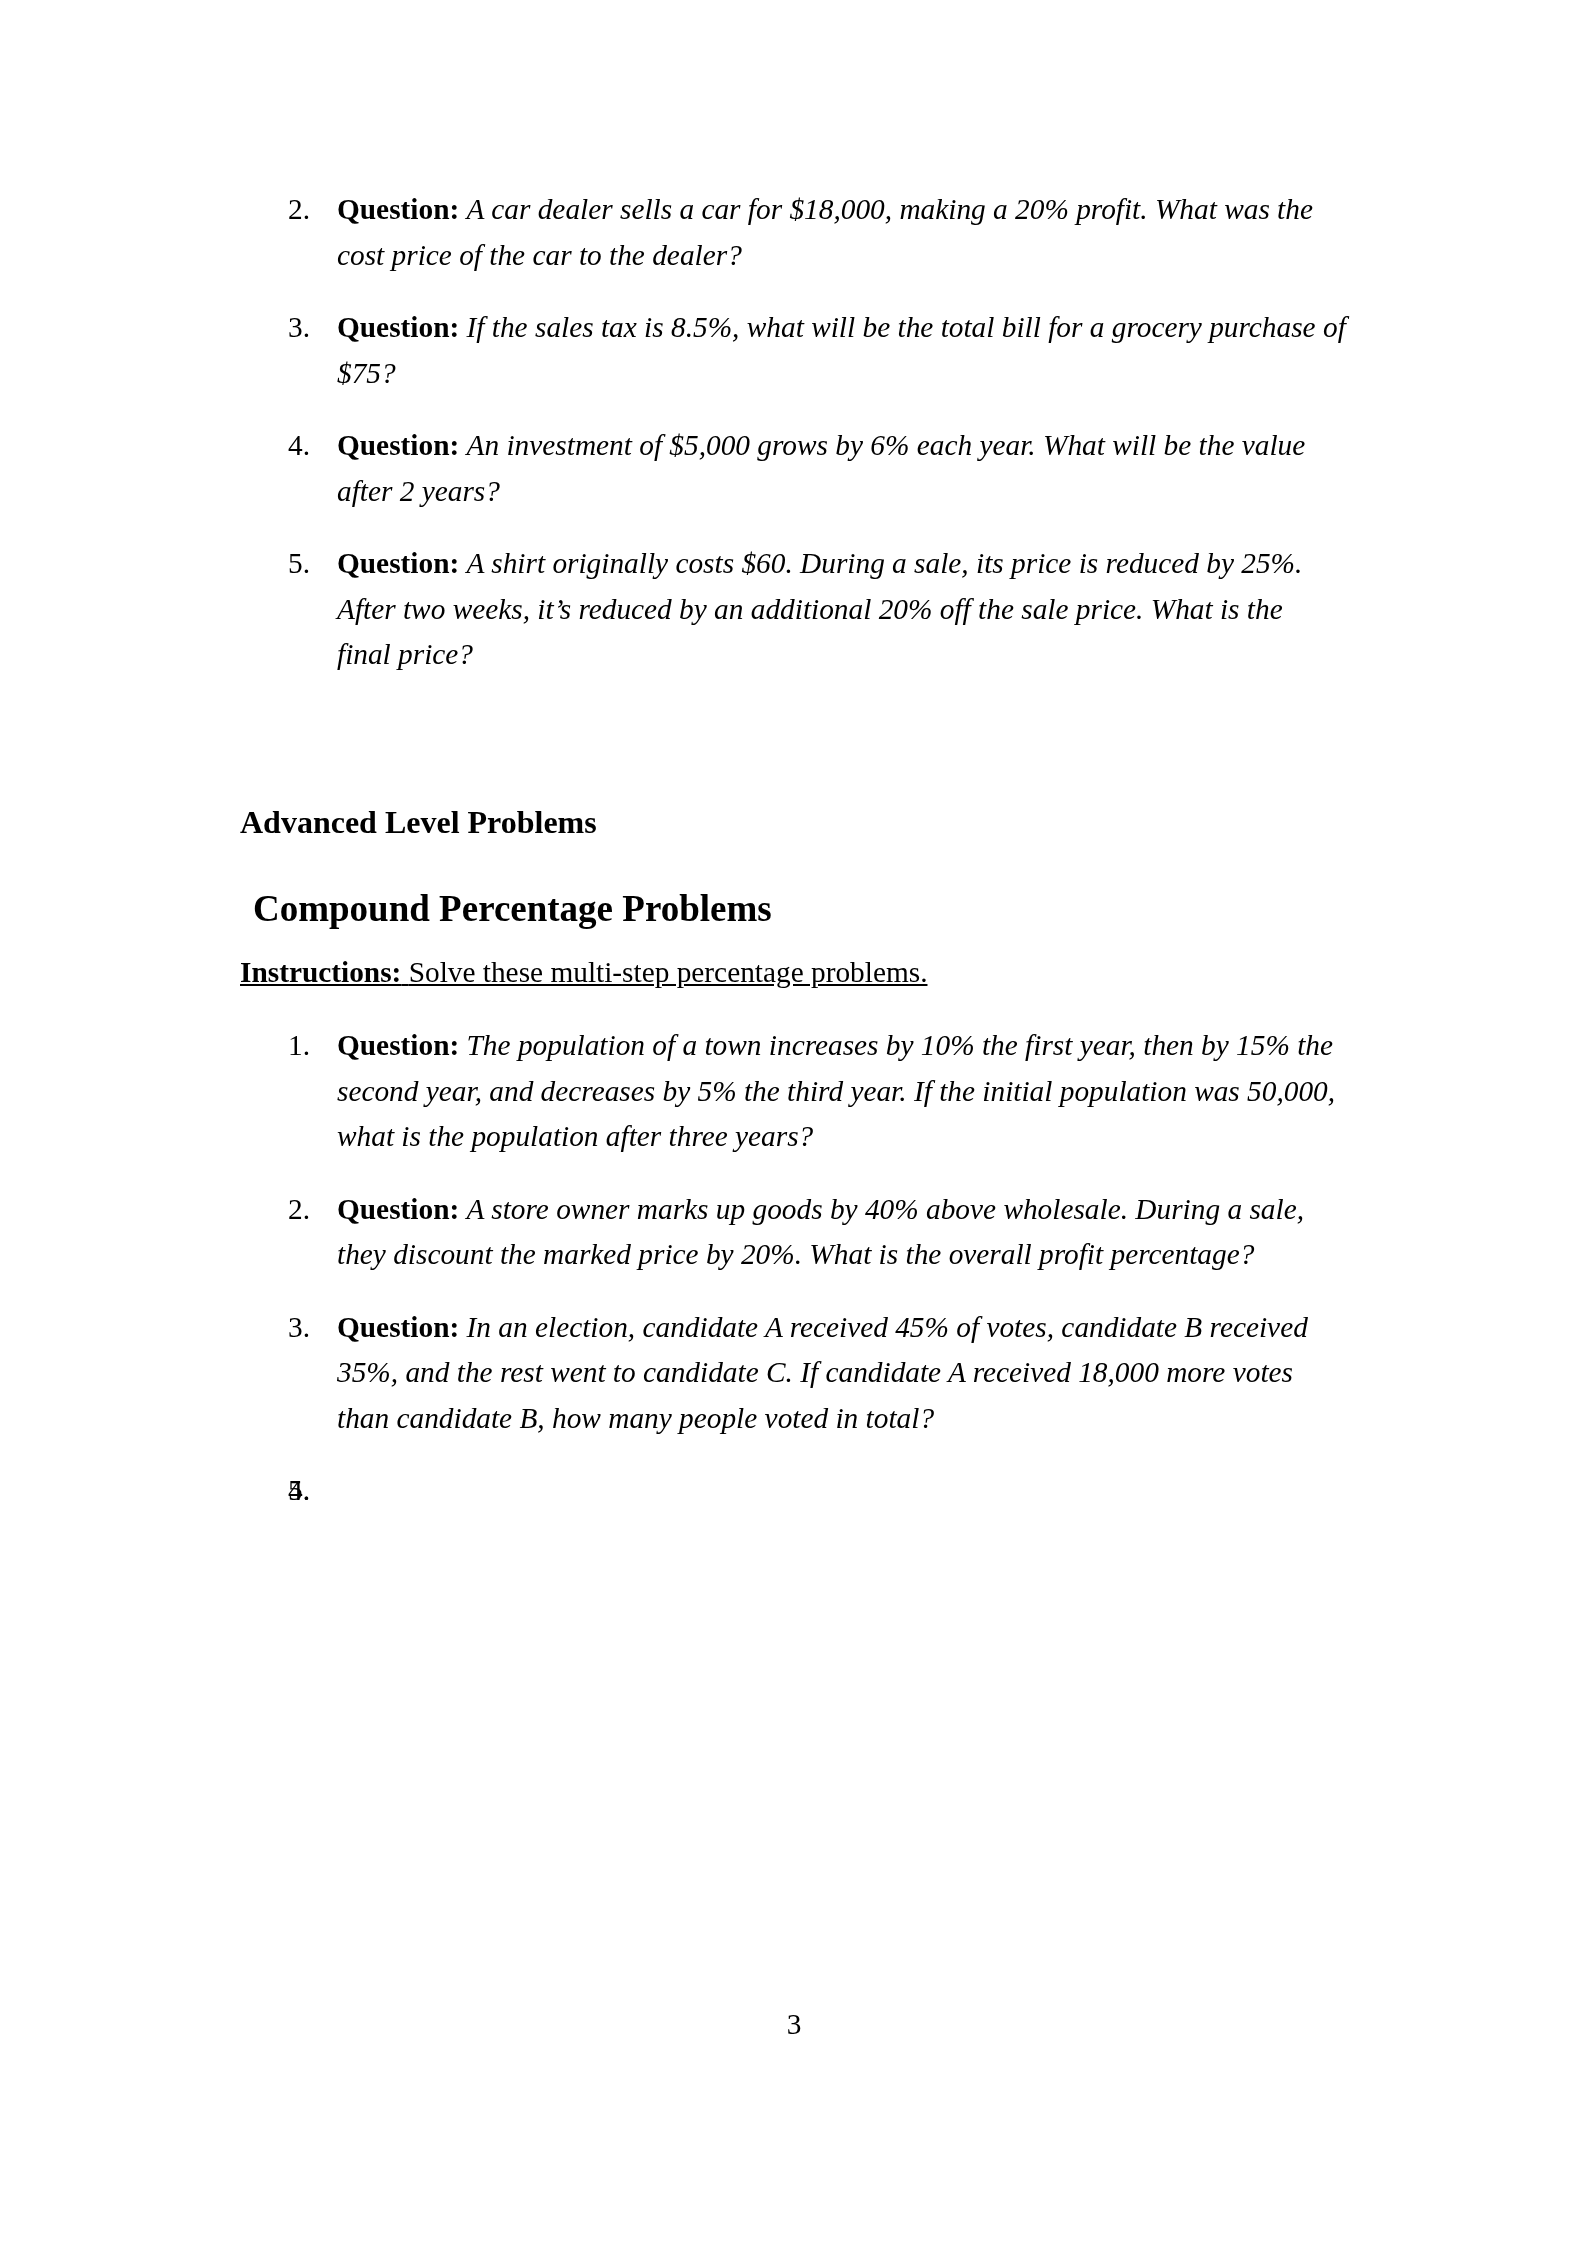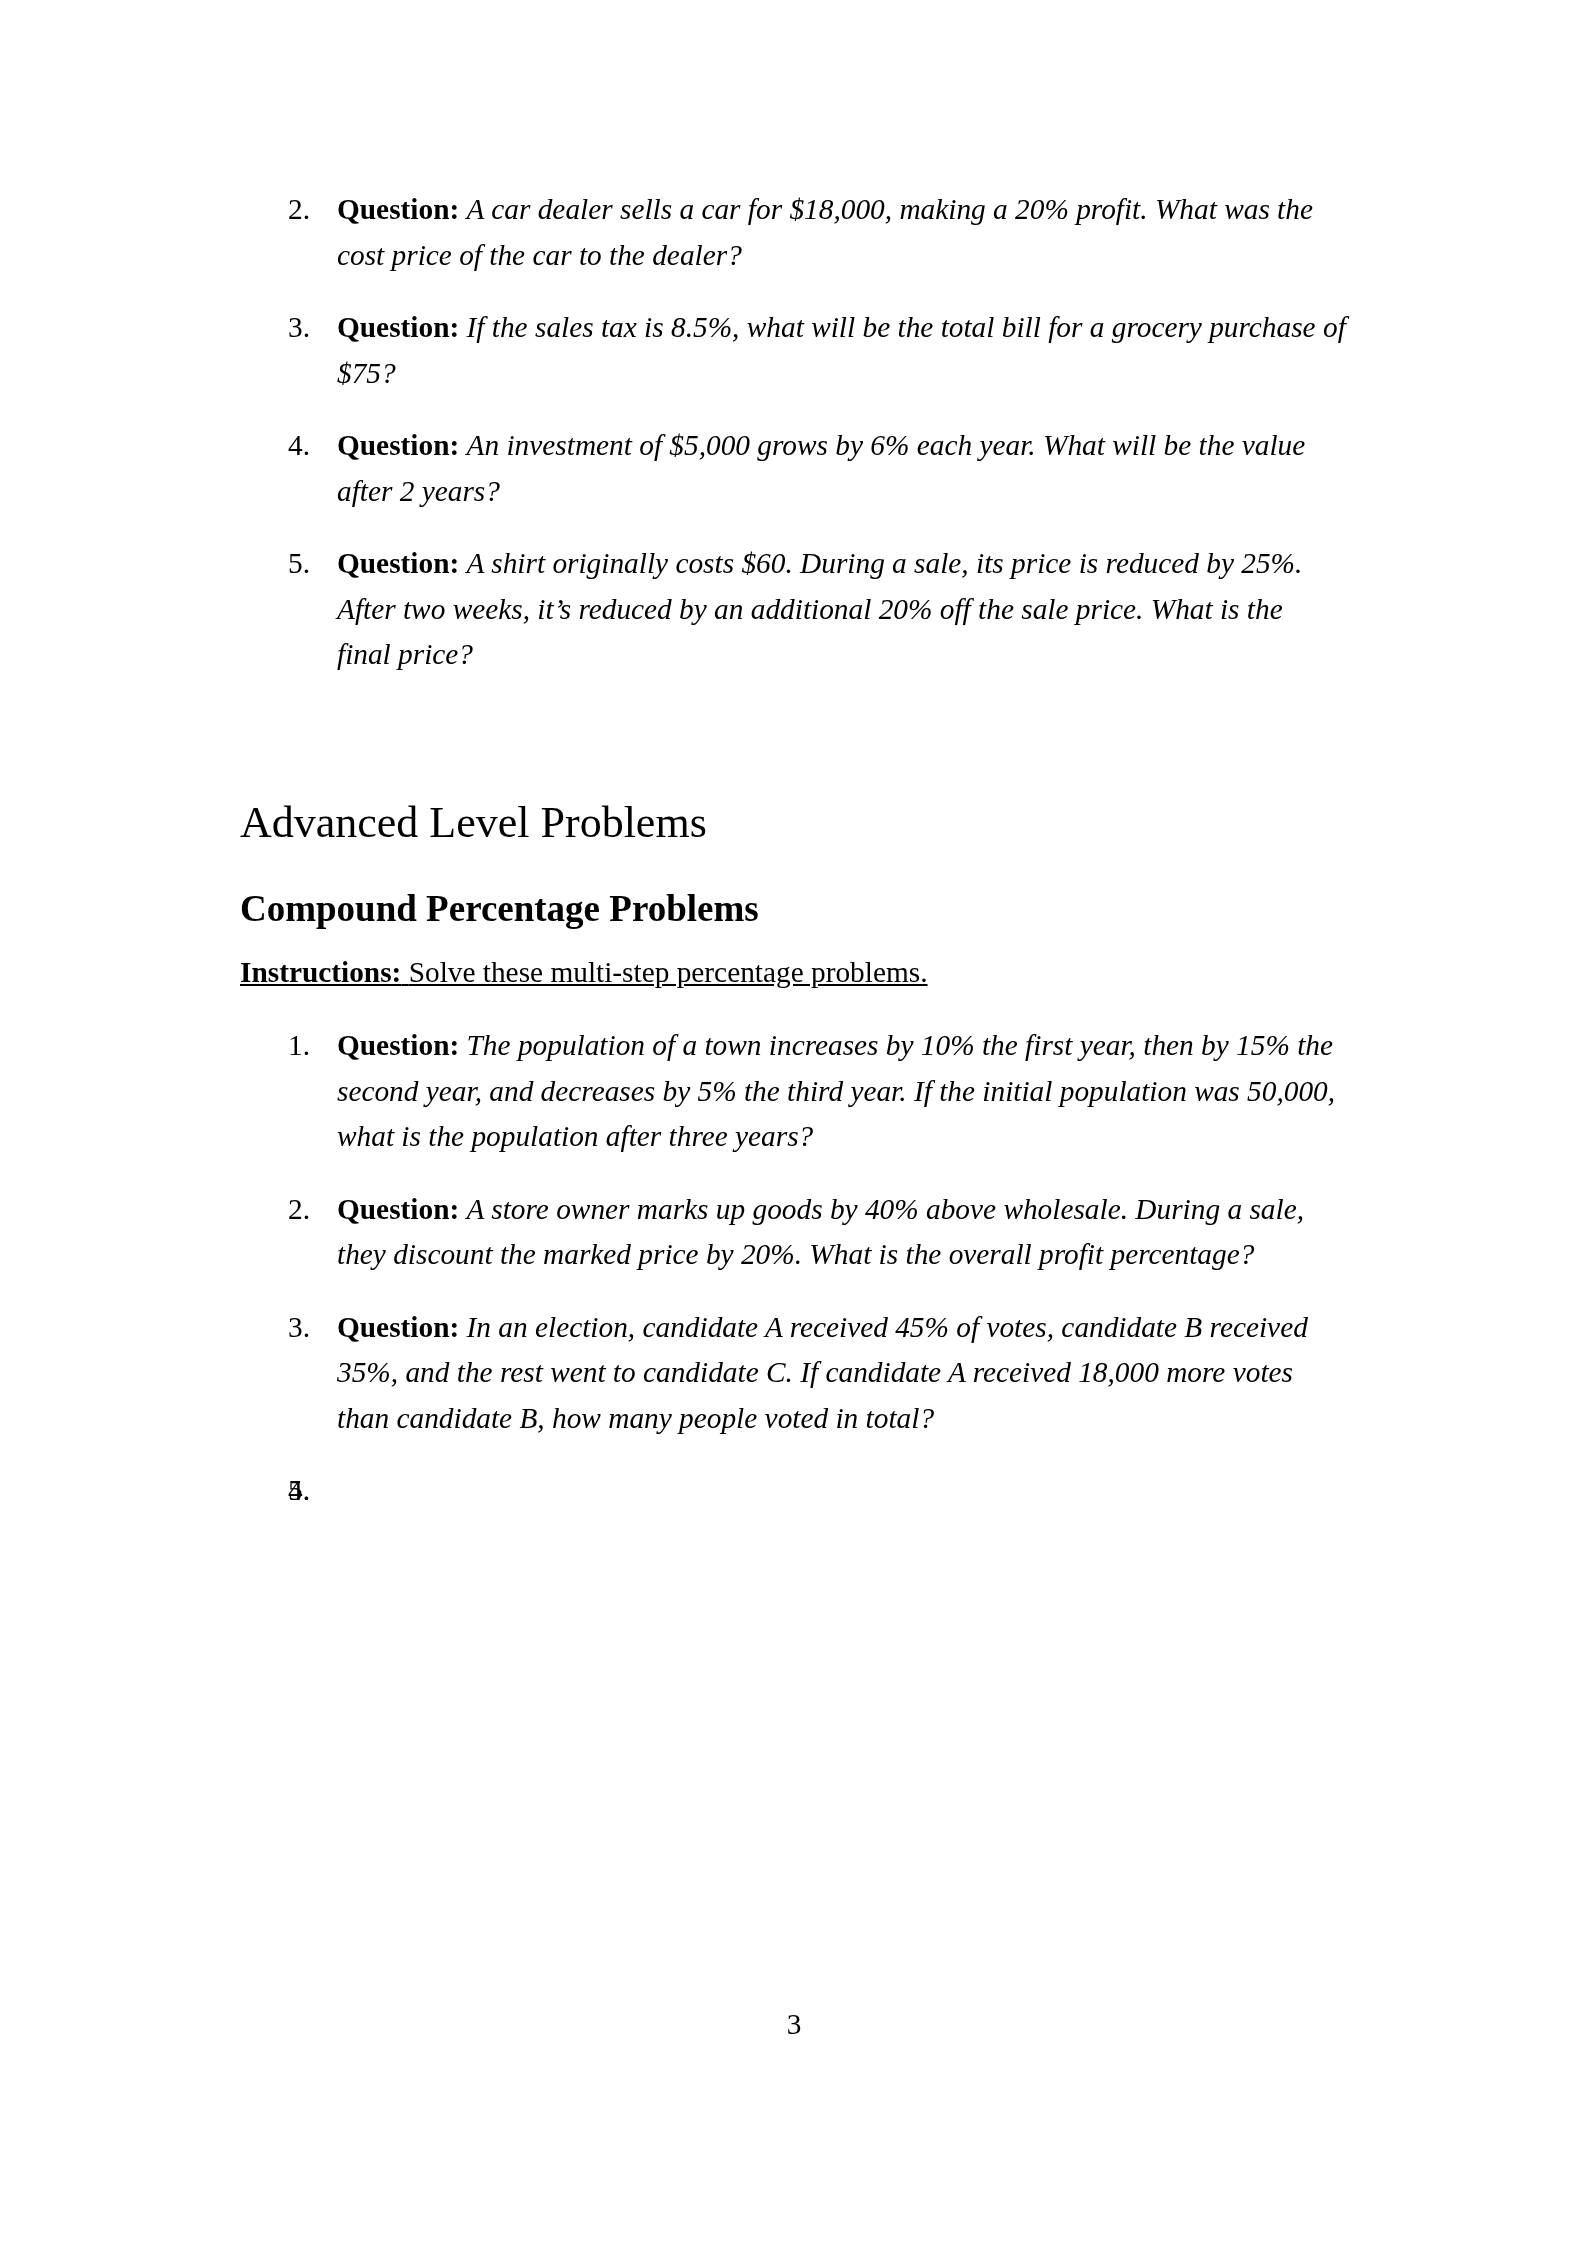--- a/index.html
+++ b/index.html
@@ -14,26 +14,26 @@
   .page { position: relative; width: 1588px; height: 2245px; overflow: hidden; background: #ffffff; }
   .content { position: absolute; left: 240px; top: 0; width: 1200px; padding-top: 187px; }
   ol.qlist { list-style: none; margin: 0; padding: 0; }
   ol.qlist.advanced { margin-top: 28px; }
   li.qitem { position: relative; margin: 0 0 27px 0; padding-left: 97px; }
   li.qitem:last-child { margin-bottom: 0; }
   .qnum { position: absolute; left: 48px; top: 0; }
   .qlabel { font-weight: bold; }
   .qtext { white-space: pre-line; font-style: italic; }
   h1.h1 {
-    font-size: 44px; line-height: 55px; font-weight: normal;
+    font-size: 32px; line-height: 55px; font-weight: bold;
     margin: 117px 0 0 0; padding: 0;
   }
   h2.h2 {
     font-size: 37px; line-height: 42px; font-weight: bold;
-    margin: 38px 0 0 0; padding: 0;
+    margin: 38px 0 0 13px; padding: 0;
   }
   p.instructions { margin: 20px 0 0 0; padding: 0; text-decoration: underline; }
   .footer {
     position: absolute; left: 0; top: 2002px; width: 1588px;
     text-align: center;
   }
 </style>
 </head>
 <body>
 

